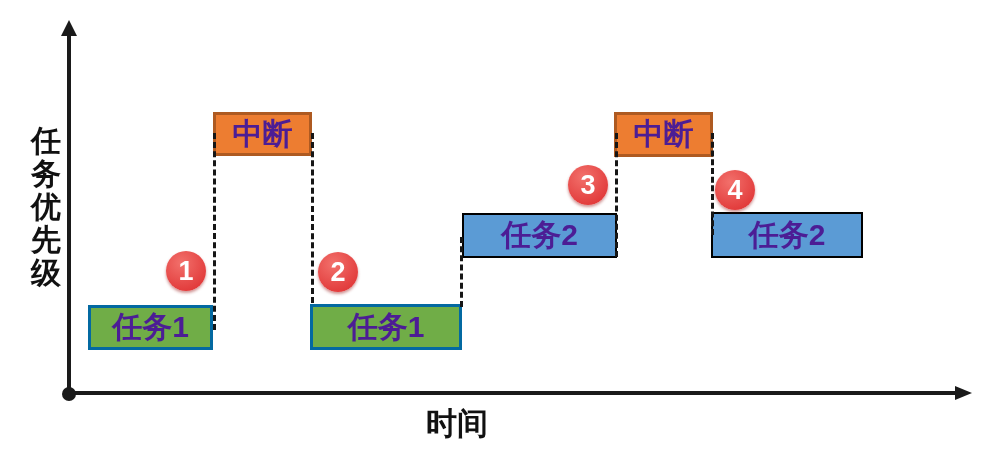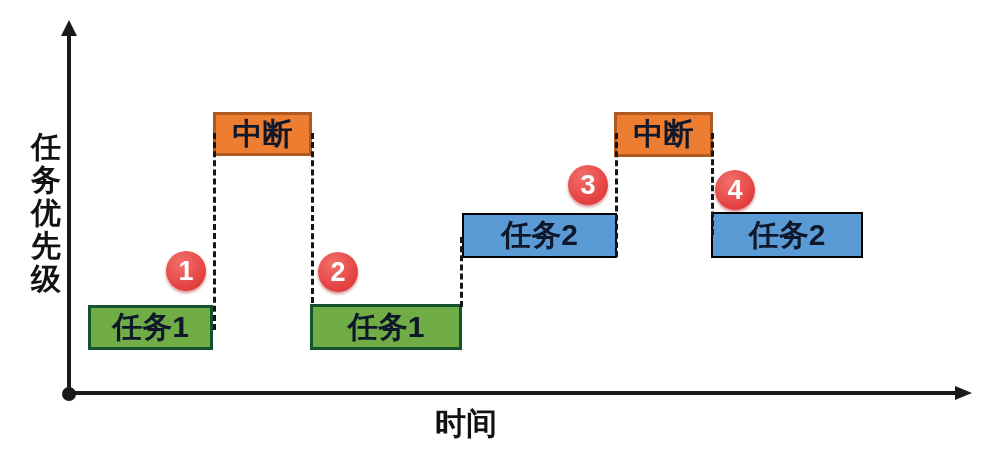--- a/index.html
+++ b/index.html
@@ -9,36 +9,36 @@
   }
   
   .y-axis-line{position:absolute;left:67px;top:33px;width:4px;height:362px;background:#1a1a1a;}
   .y-axis-arrow{position:absolute;left:61px;top:20px;width:0;height:0;
     border-left:8px solid transparent;border-right:8px solid transparent;border-bottom:16px solid #1a1a1a;}
   .x-axis-line{position:absolute;left:69px;top:391px;width:888px;height:4px;background:#1a1a1a;}
   .x-axis-arrow{position:absolute;left:955px;top:386px;width:0;height:0;
     border-top:7px solid transparent;border-bottom:7px solid transparent;border-left:17px solid #1a1a1a;}
   .origin-dot{position:absolute;left:62px;top:387px;width:14px;height:14px;border-radius:50%;background:#1a1a1a;}
   
-  .y-axis-label{position:absolute;left:28px;top:130px;width:36px;
+  .y-axis-label{position:absolute;left:28px;top:124px;width:36px;
     font-size:30px;font-weight:bold;line-height:33px;text-align:center;
     word-break:break-all;letter-spacing:0;}
-  .x-axis-label{position:absolute;left:406px;top:403px;width:120px;text-align:center;
+  .x-axis-label{position:absolute;left:426px;top:403px;width:120px;
     font-size:31px;font-weight:bold;}
   
   .dash{position:absolute;width:0;border-left:3px dashed #161616;z-index:3;}
   .d1{left:213px;top:133px;height:197px;}
   .d2{left:311px;top:133px;height:170px;}
   .d3{left:460px;top:237px;height:70px;}
   .d4{left:615px;top:133px;height:124px;}
   .d5{left:711px;top:133px;height:102px;}
   
   .bar{position:absolute;display:flex;align-items:center;justify-content:center;
-    font-size:30px;font-weight:bold;color:#0f172a;box-sizing:border-box;z-index:2;}
-  .bar-task1{background:#70AD47;border:3px solid #14532d;}
+    font-size:30px;font-weight:bold;color:#4c1d95;box-sizing:border-box;z-index:2;}
+  .bar-task1{background:#70AD47;border:3px solid #0369a1;}
   .bar-task2{background:#5B9BD5;border:2px solid #000000;}
   .bar-int{background:#ED7D31;border:3px solid #AE5A21;}
   .b1{left:88px;top:305px;width:125px;height:45px;}
   .b2{left:213px;top:112px;width:99px;height:44px;}
   .b3{left:310px;top:304px;width:152px;height:46px;}
   .b4{left:462px;top:213px;width:155px;height:45px;}
   .b5{left:614px;top:112px;width:99px;height:45px;}
   .b6{left:711px;top:212px;width:152px;height:46px;}
   
   .marker{position:absolute;width:40px;height:40px;border-radius:50%;z-index:4;

